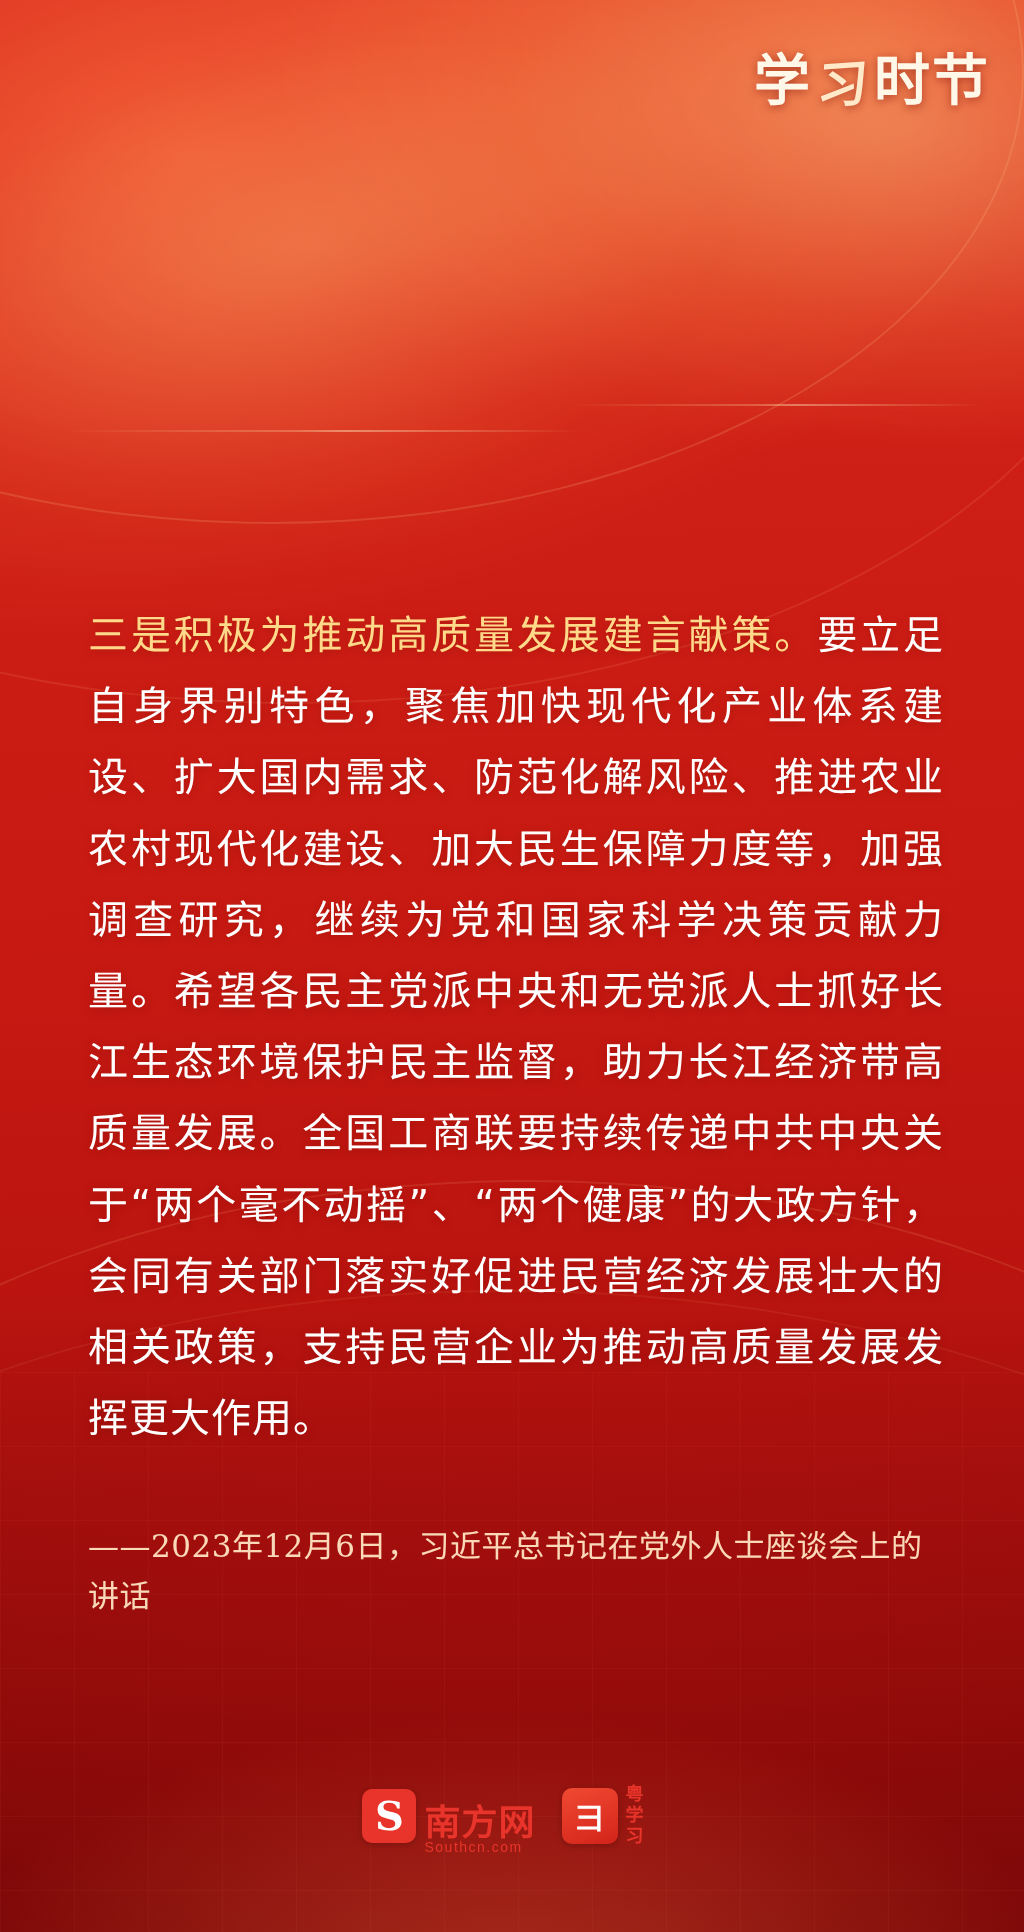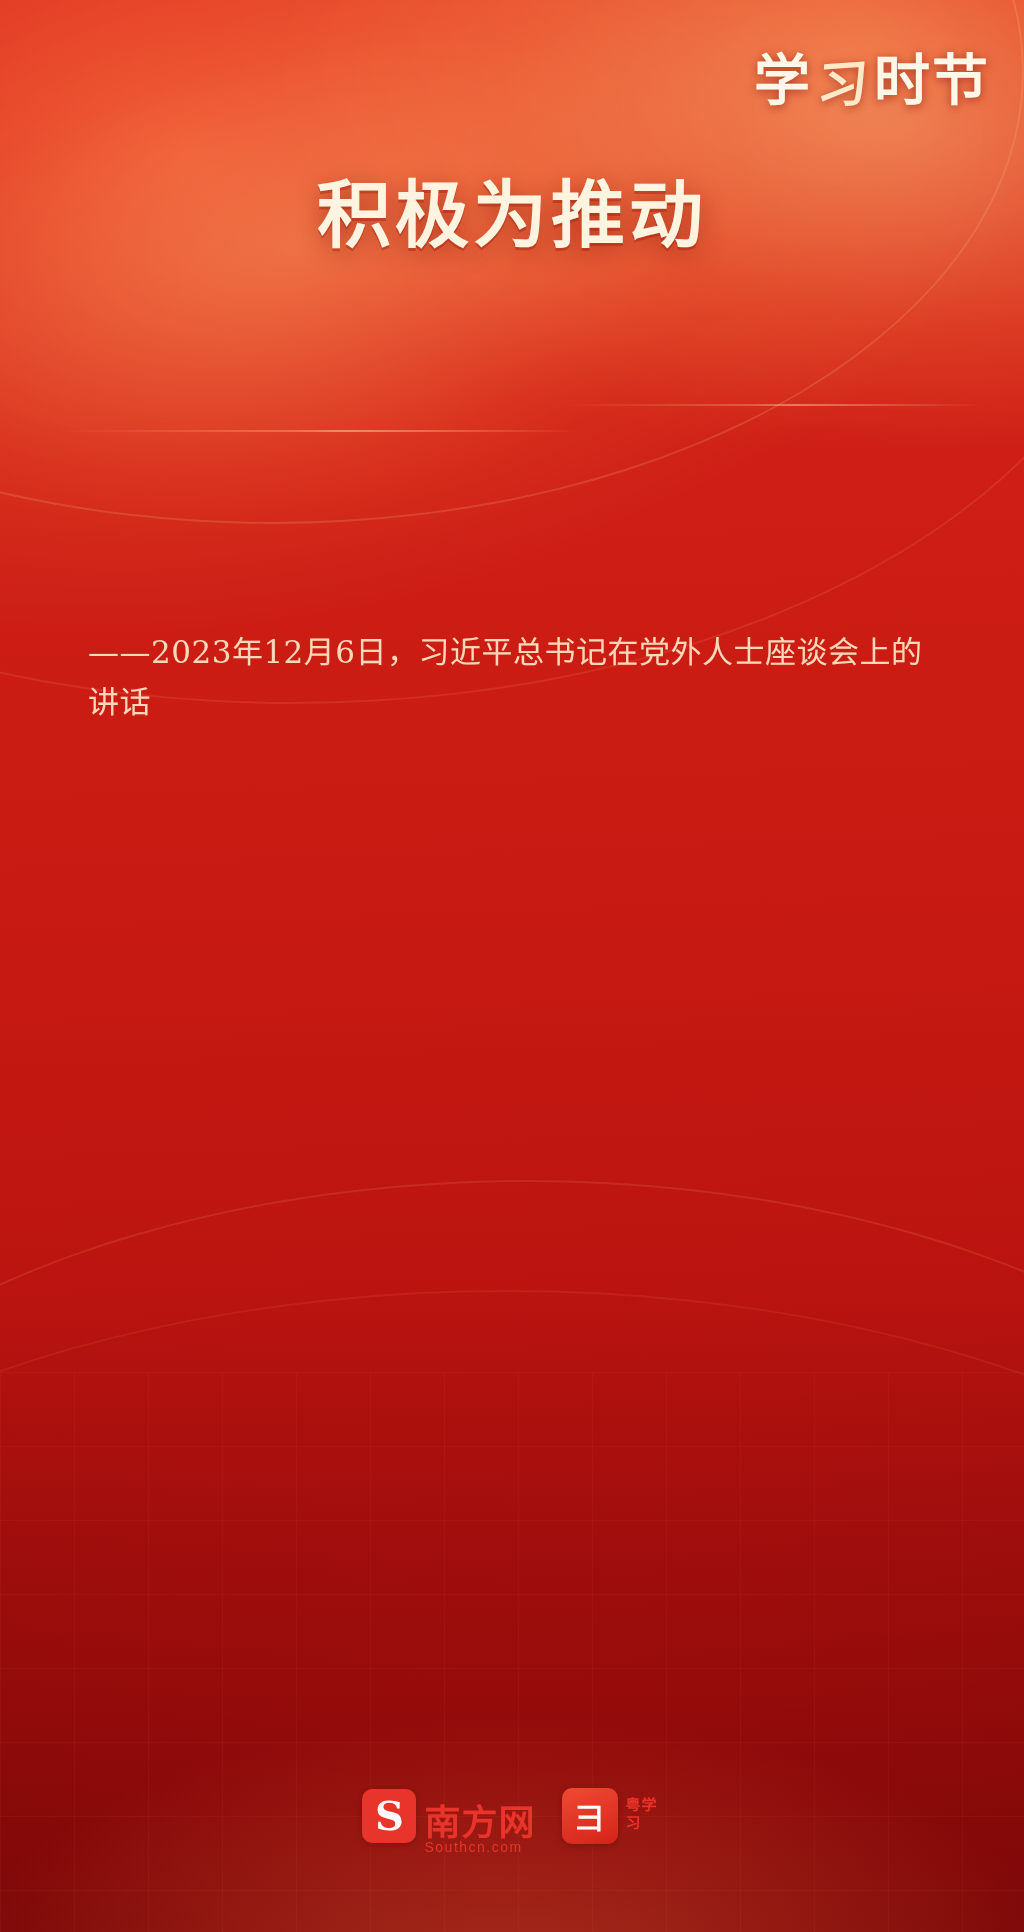--- a/index.html
+++ b/index.html
@@ -221,22 +221,22 @@
     display: flex; align-items: center; justify-content: center;
     box-shadow: 0 2px 6px rgba(0,0,0,0.2);
   }
   .logo-box span {
     color: #fff;
     font-family: "DejaVu Serif", "Liberation Serif", serif;
     font-size: 30px;
     font-weight: 700;
   }
   .logo-yx-txt {
-    font-family: Liberation Mono, monospace;
-    font-size: 15px;
+    font-family: Liberation Serif, serif;
+    font-size: 18px;
     color: #e8342a;
     font-weight: 700;
     letter-spacing: 1px;
     line-height: 1.15;
     width: 36px;
   }
 </style>
 </head>
 <body>
 
@@ -253,24 +253,24 @@
   <div class="bottom-wash"></div>
   <div class="grid-faint"></div>
 
   <div class="brand">
     <span class="brand-text">学</span>
     <span class="brand-mark">习</span>
     <span class="brand-text">时节</span>
   </div>
 
   <div class="title-wrap">
-    <div class="title-line">积极为推动</div>
   </div>
 
   <div class="body-wrap">
+    <p class="body-text"><span class="hl">三是积极为推动高质量发展建言献策。</span><span>要立足自身界别特色，聚焦加快现代化产业体系建设、扩大国内需求、防范化解风险、推进农业农村现代化建设、加大民生保障力度等，加强调查研究，继续为党和国家科学决策贡献力量。希望各民主党派中央和无党派人士抓好长江生态环境保护民主监督，助力长江经济带高质量发展。全国工商联要持续传递中共中央关于“两个毫不动摇”、“两个健康”的大政方针，会同有关部门落实好促进民营经济发展壮大的相关政策，支持民营企业为推动高质量发展发挥更大作用。</span></p>
     <div class="source">——2023年12月6日，习近平总书记在党外人士座谈会上的讲话</div>
   </div>
 
   <div class="footer">
     <div class="logo-southcn">
       <div class="logo-s">S</div>
       <div class="logo-southcn-txt">
         <span class="logo-cn-name">南方网</span>
         <span class="logo-cn-sub">Southcn.com</span>
       </div>

